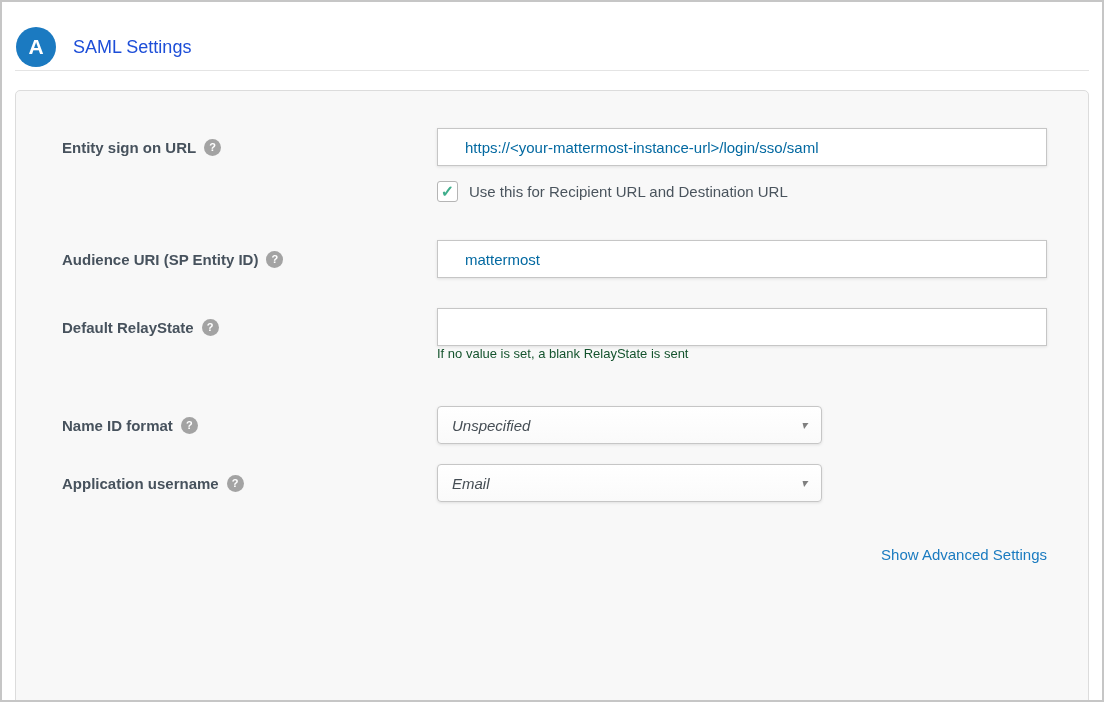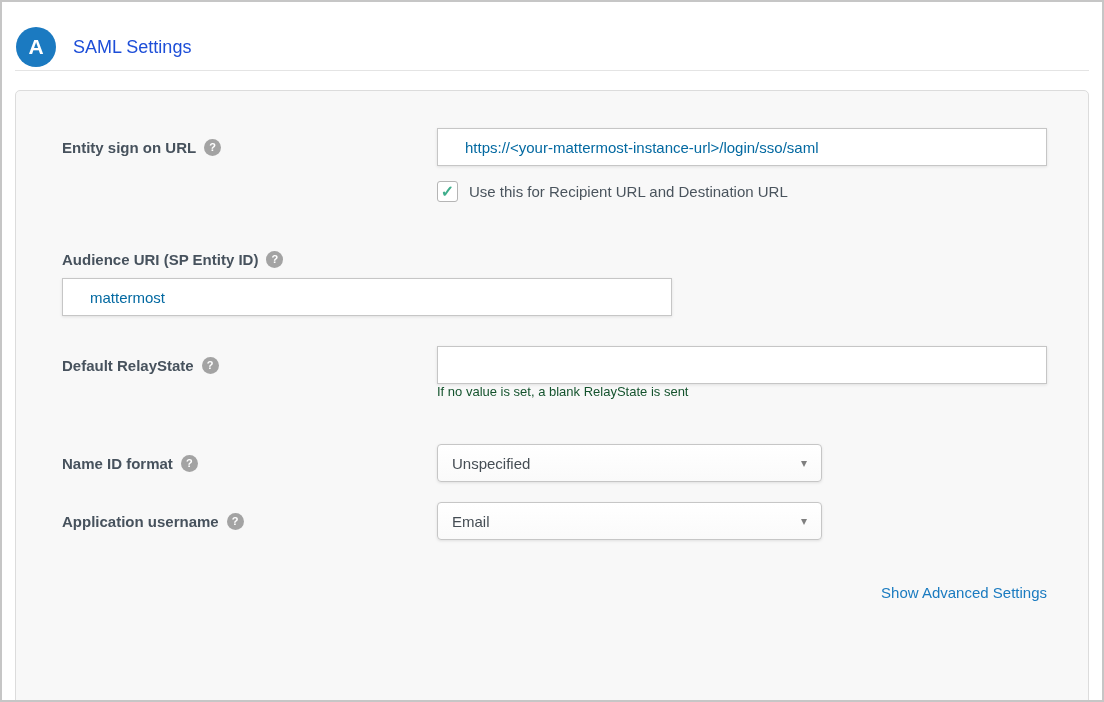--- a/index.html
+++ b/index.html
@@ -133,21 +133,21 @@
     font-size: 16px;
     font-weight: bold;
     line-height: 1;
   }
   .checkbox-label {
     margin-left: 11px;
     font-size: 15px;
     color: #4a545d;
   }
 
-  .row-audience { margin-top: 38px; flex-direction: column; }
+  .row-audience { margin-top: 38px; }
   .row-relay { margin-top: 30px; }
   .helper-text {
     font-size: 13px;
     color: #14532d;
   }
 
   .row-nameid { margin-top: 45px; }
   .row-appuser { margin-top: 20px; }
 
   .select-box {
@@ -155,20 +155,21 @@
     height: 38px;
     border: 1px solid #c6c6c6;
     border-radius: 4px;
     background: linear-gradient(#ffffff, #fafafa);
     box-shadow: 0 1px 3px rgba(0,0,0,0.10);
     padding: 0 14px;
     display: flex;
     align-items: center;
     justify-content: space-between;
     cursor: pointer;
+    font-style: italic;
   }
   .select-value {
     font-size: 15px;
     color: #454d54;
   }
   .select-caret {
     font-size: 12px;
     color: #7f7f7f;
     line-height: 1;
   }

